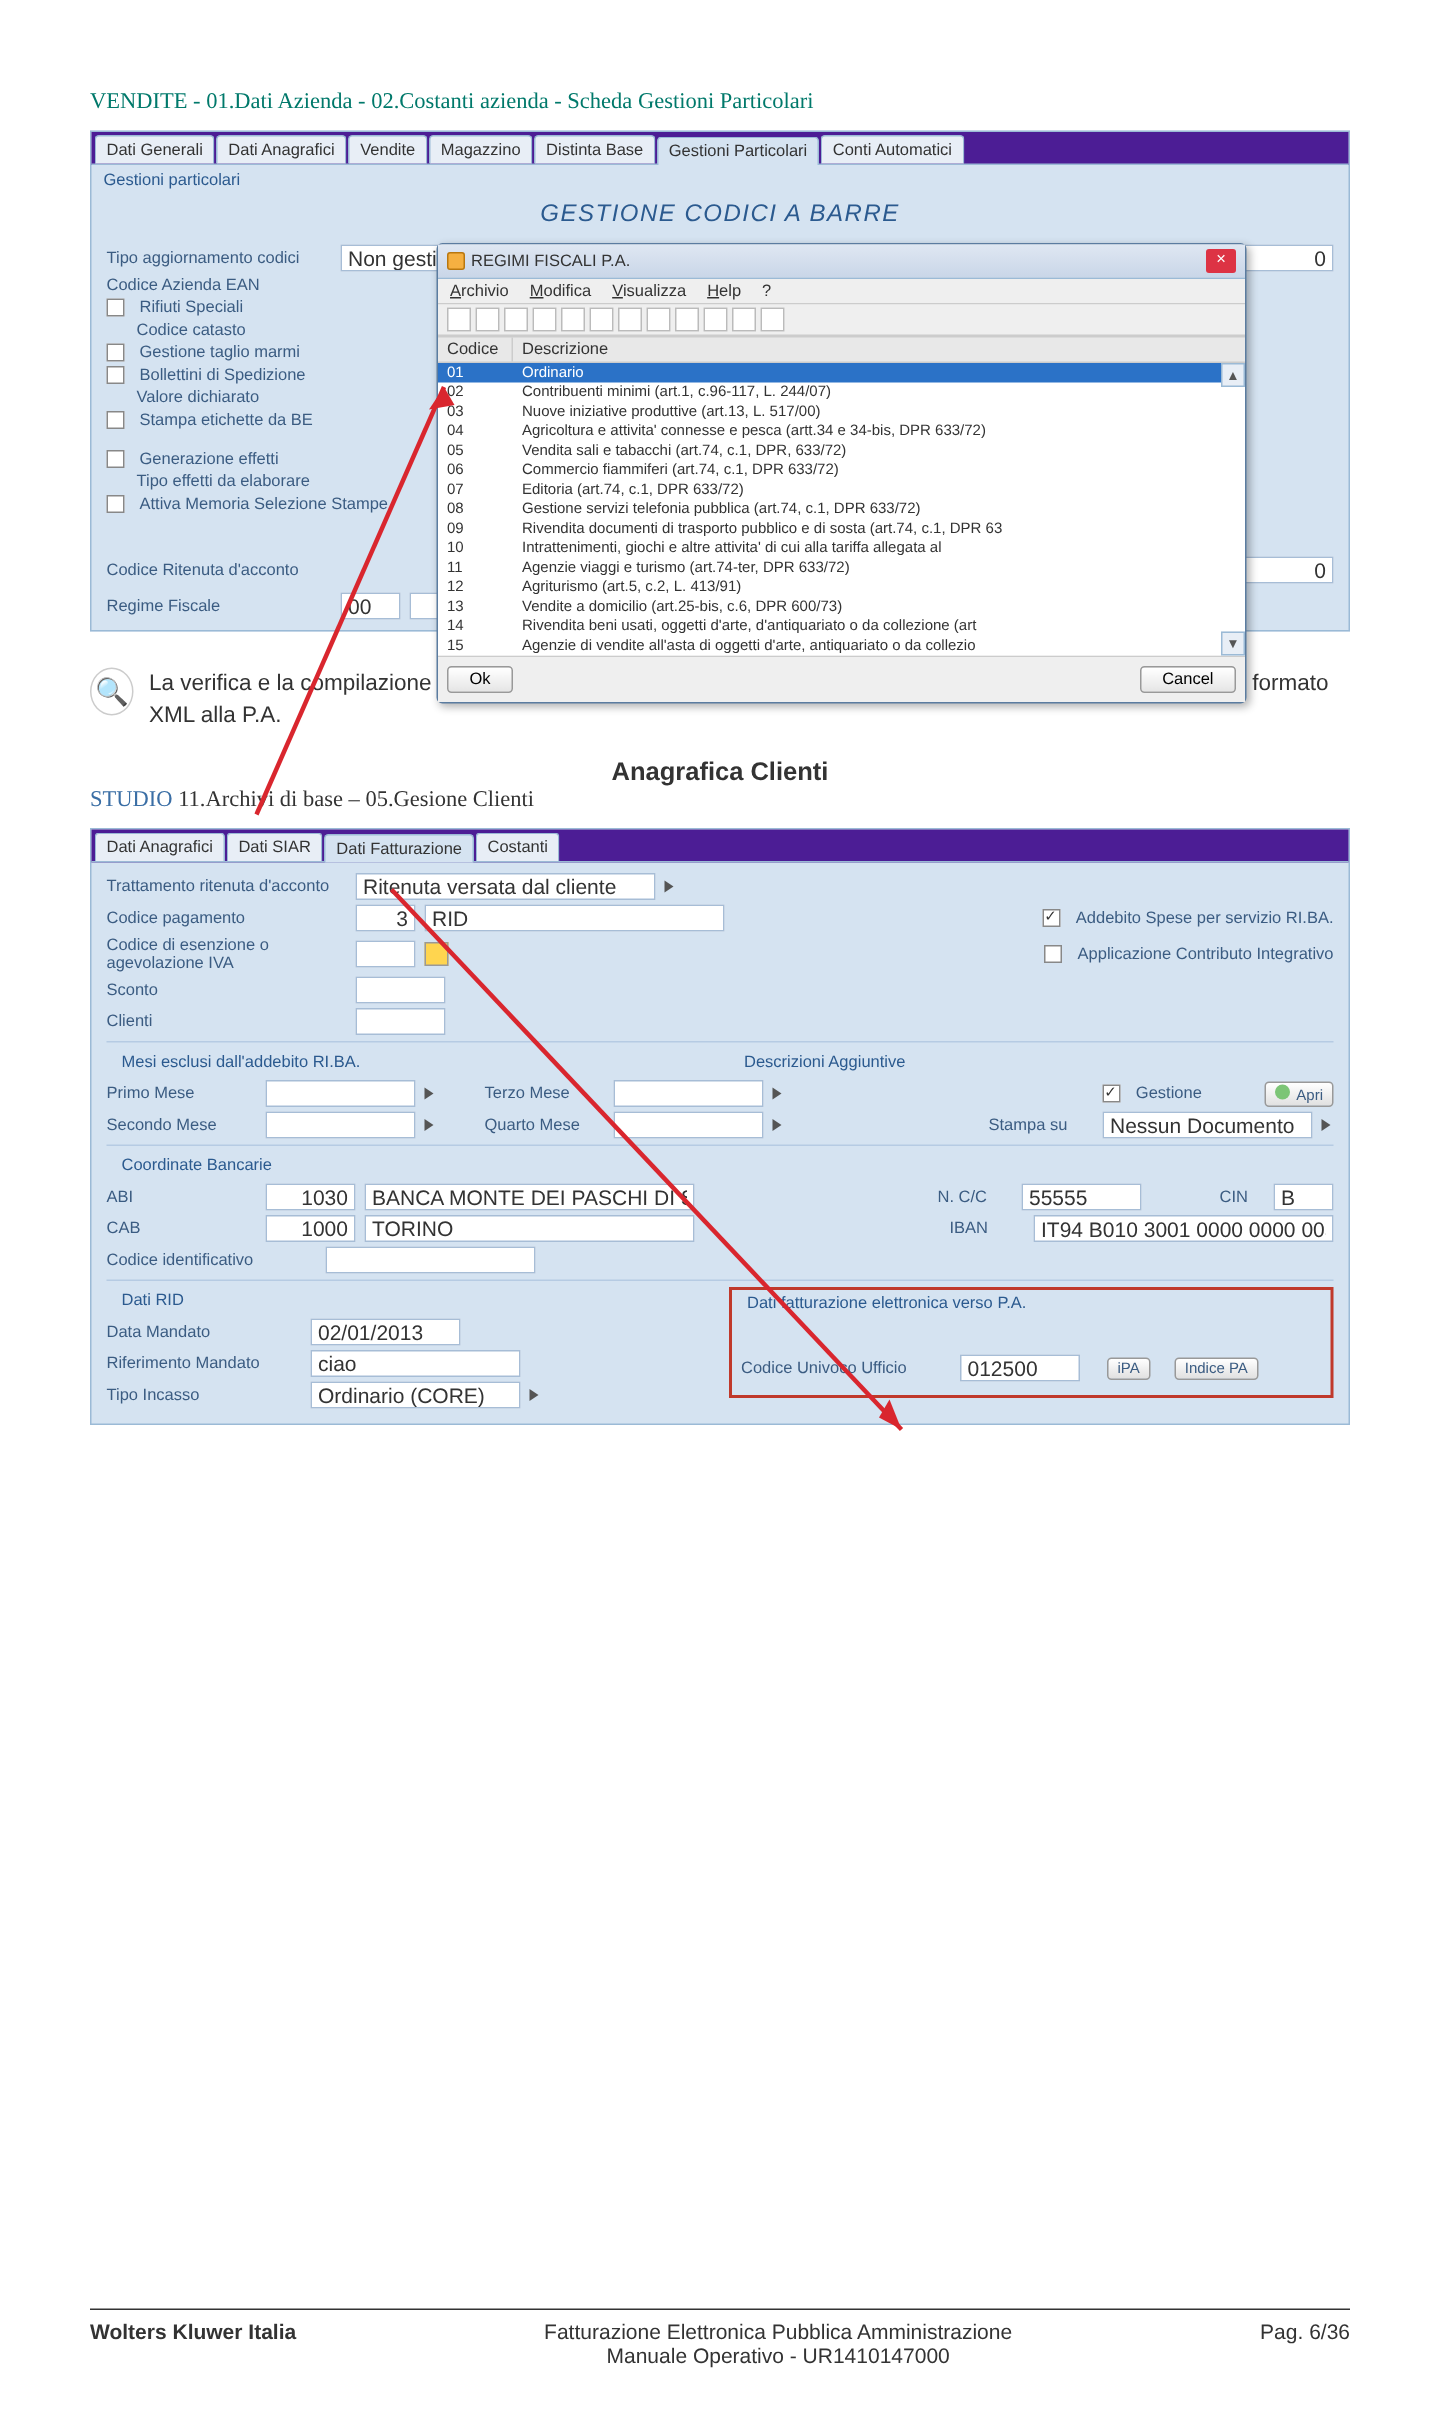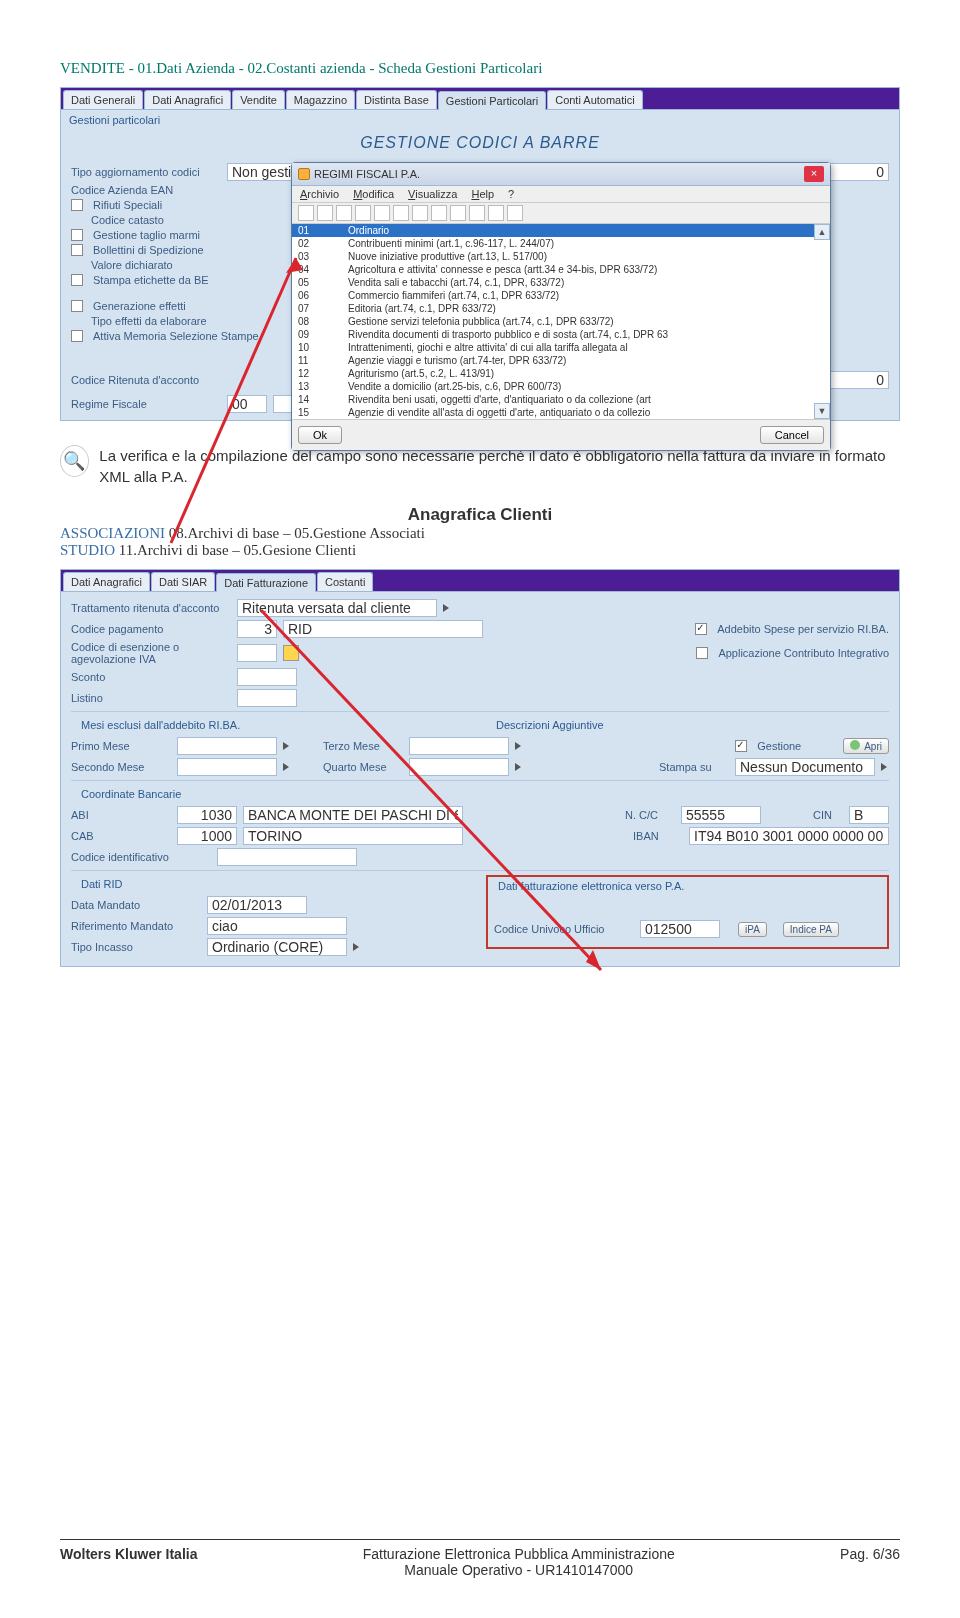--- a/index.html
+++ b/index.html
@@ -172,20 +172,24 @@
         <div class="tbicon"></div>
         <div class="tbicon"></div>
         <div class="tbicon"></div>
         <div class="tbicon"></div>
         <div class="tbicon"></div>
         <div class="tbicon"></div>
         <div class="tbicon"></div>
         <div class="tbicon"></div>
         <div class="tbicon"></div>
       </div>
+      <div class="listhead">
+        <div class="colA">Codice</div>
+        <div class="colB">Descrizione</div>
+      </div>
       <div style="background:#fff; position:relative;">
         <div id="modal-list">
             <div class="listrow sel">
               <div class="colA">01</div>
               <div class="colB">Ordinario</div>
             </div>
             <div class="listrow">
               <div class="colA">02</div>
               <div class="colB">Contribuenti minimi (art.1, c.96-117, L. 244/07)</div>
             </div>
@@ -259,21 +263,20 @@
     </svg>
   </div>
 
   <div class="note">
     <div class="note-icon">🔍</div>
     <div class="note-text">La verifica e la compilazione del campo sono necessarie perchè il dato è obbligatorio nella fattura da inviare in formato XML alla P.A.</div>
   </div>
 
   <div class="section-heading">Anagrafica Clienti</div>
   <div class="links">
-    <div><span class="a">ASSOCIAZIONI</span><span>  08.Archivi di base – 05.Gestione Associati</span></div>
     <div><span class="a">STUDIO</span><span>  11.Archivi di base – 05.Gesione Clienti</span></div>
   </div>
 
   <div class="panel2" style="position:relative;">
     <div class="tabbar">
       <div class="tab">Dati Anagrafici</div>
       <div class="tab">Dati SIAR</div>
       <div class="tab active">Dati Fatturazione</div>
       <div class="tab">Costanti</div>
     </div>
@@ -297,21 +300,21 @@
           <span style="width:16px;height:16px;border:1px solid #999;background:#ffd54f;"></span>
         <span style="flex:1"></span>
         <span class="checkbox"></span>
           <span class="label">Applicazione Contributo Integrativo</span>
       </div>
       <div class="row">
           <span class="label" style="width:160px">Sconto</span>
           <input class="input w60" style="">
         </div>
       <div class="row">
-          <span class="label" style="width:160px">Listino</span>
+          <span class="label" style="width:160px">Clienti</span>
           <input class="input w60" style="">
         </div>
 
       <hr class="hr">
       <div class="row">
         <span class="subgroup" style="width:50%">Mesi esclusi dall'addebito RI.BA.</span>
         <span class="subgroup">Descrizioni Aggiuntive</span>
       </div>
       <div class="row">
         <span class="label" style="width:100px">Primo Mese</span>

